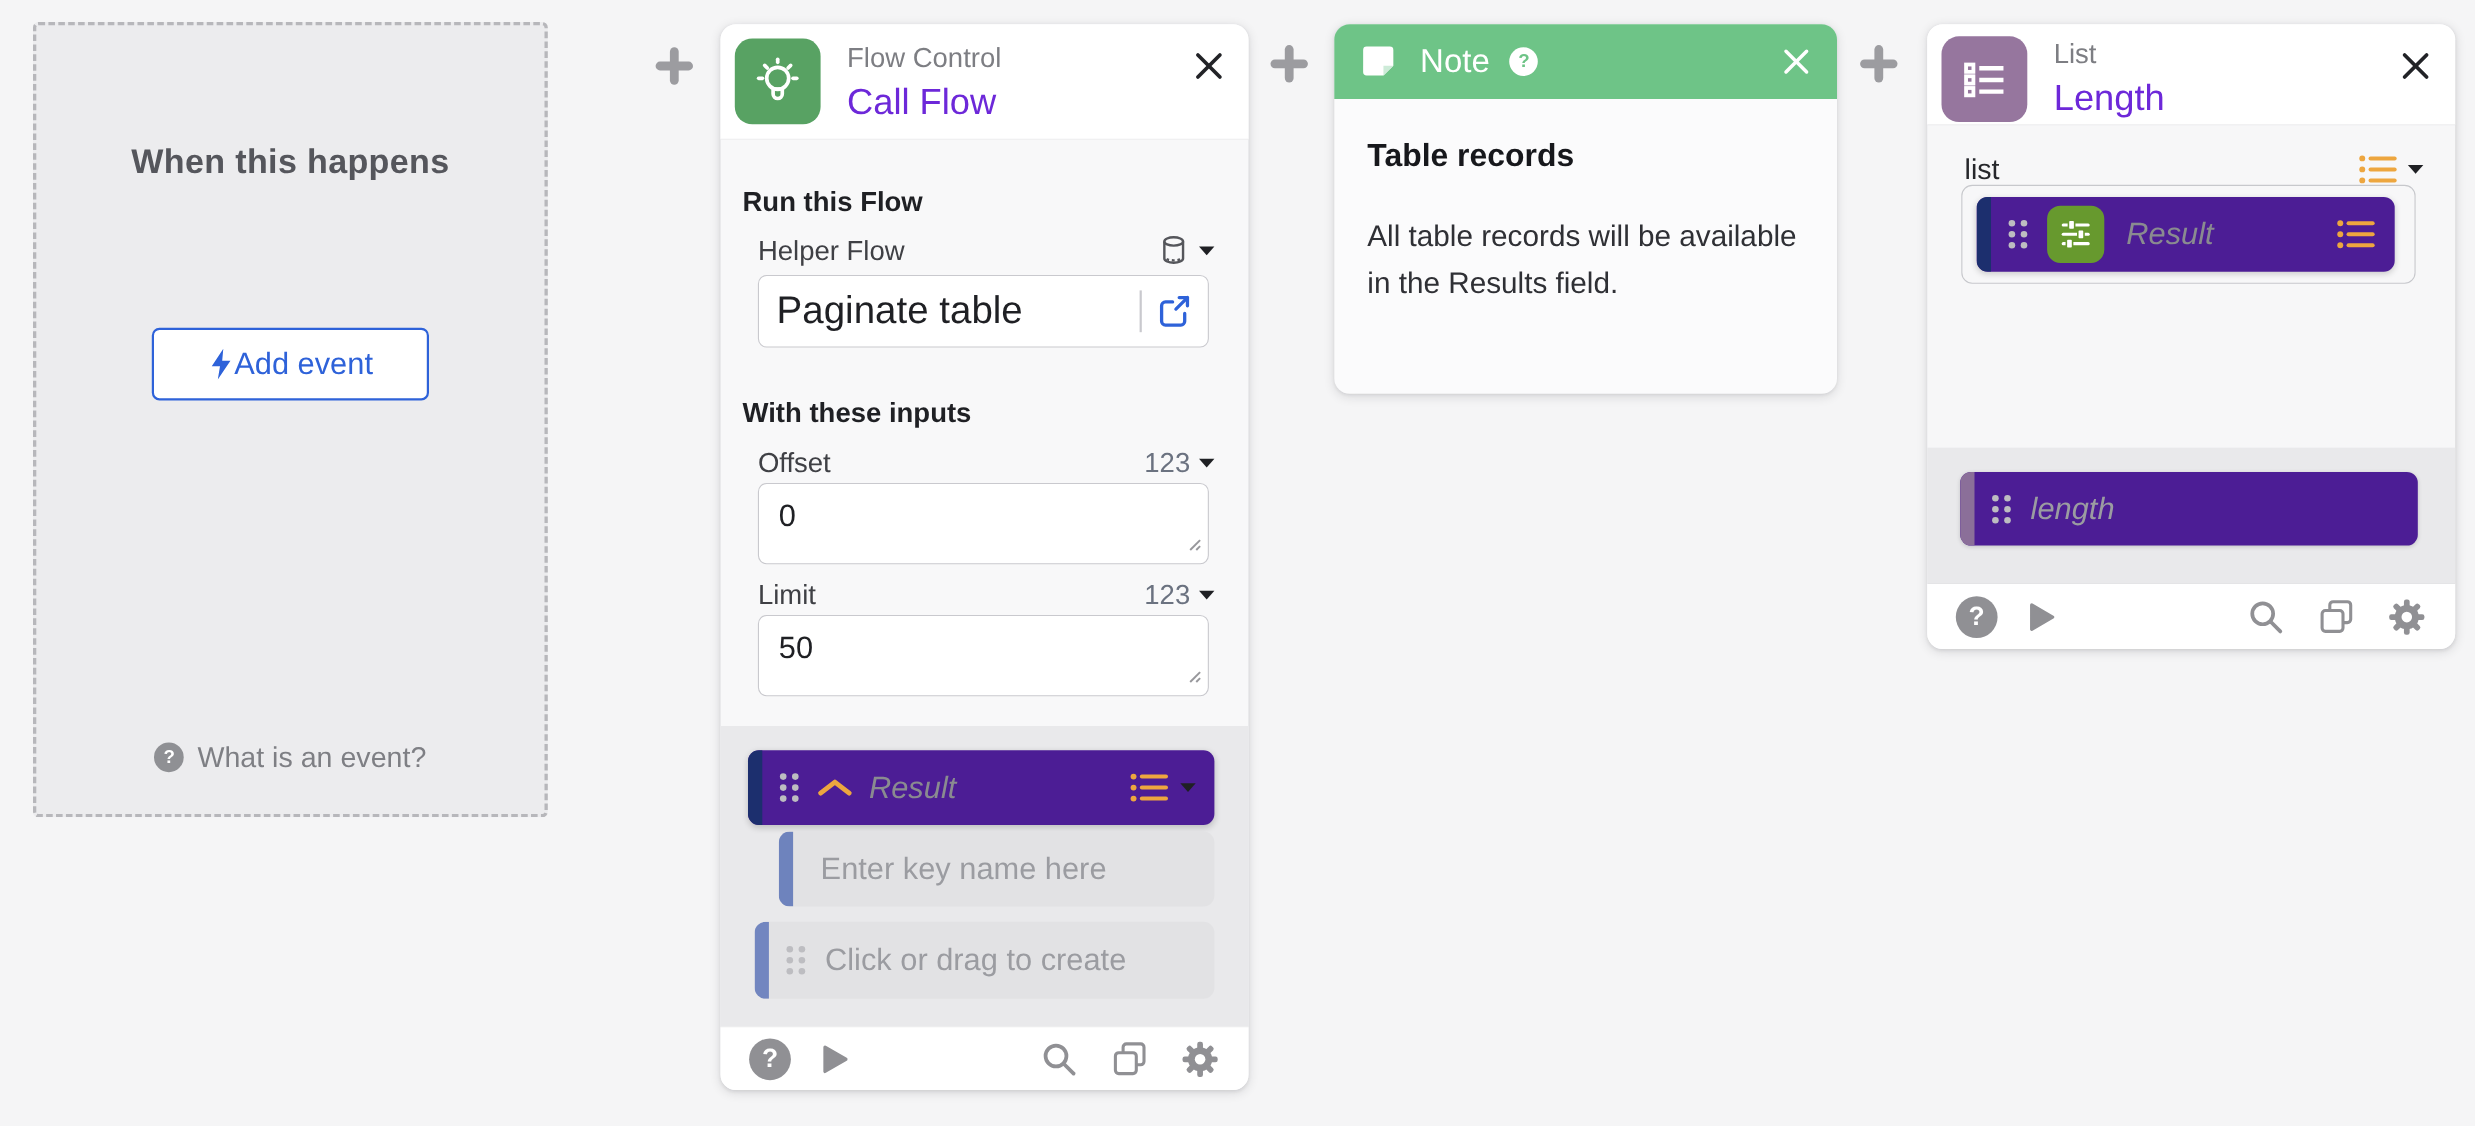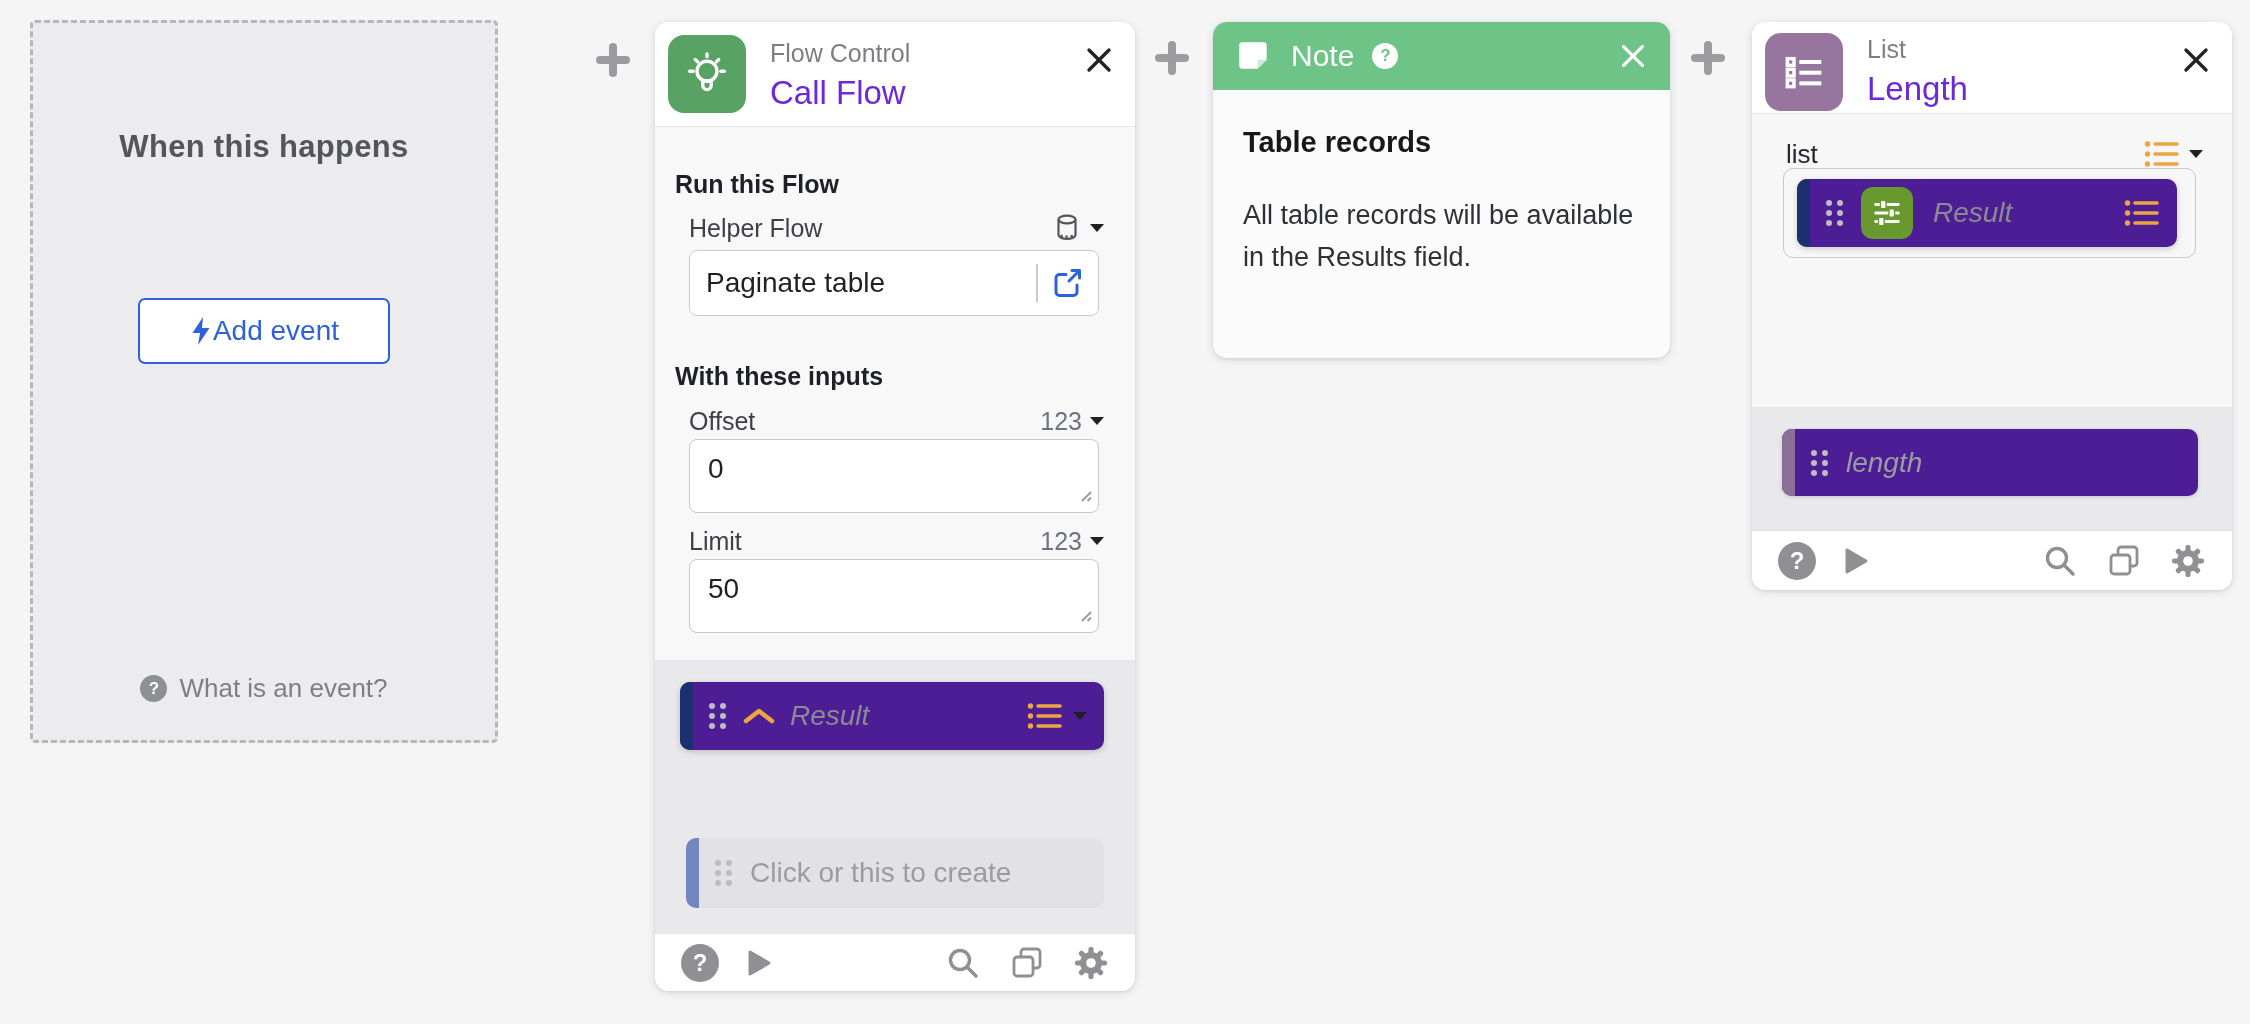--- a/index.html
+++ b/index.html
@@ -69,21 +69,21 @@
   .q-white { width:26px; height:26px; background:#fff; color:#6ec487; font-size:17px; }
   
   #flow-card { left:655px; top:22px; width:480px; height:969px; background:#f8f8f9; }
   #flow-card .hdr { height:105px; }
   #flow-card .app-icon { top:13px; background:#58a263; }
   #flow-card .hdr-text { top:16px; }
   .helper-input { position:absolute; left:34px; top:228px; width:410px; height:66px;
     background:#fff; border:1.5px solid #c9c9ce; border-radius:8px;
     display:flex; align-items:center; padding:0 14px 0 16px; }
   .helper-input input { flex:1; border:none; outline:none; background:transparent;
-    font-family:inherit; font-size:28px; color:#1f2024; min-width:0; }
+    font-family:inherit; font-size:35px; color:#1f2024; min-width:0; }
   .v-div { width:2px; height:38px; background:#c9c9ce; margin:0 12px 0 6px; flex:none; }
   
   #note-card { left:1213px; top:22px; width:457px; height:336px; background:#fbfbfc; }
   .note-hdr { position:absolute; left:0; top:0; right:0; height:68px; background:#6ec487;
     border-radius:14px 14px 0 0; display:flex; align-items:center; padding:0 22px; gap:18px; }
   .note-title { font-size:30px; color:#fff; }
   .note-heading { position:absolute; left:30px; top:104px; font-size:29px; font-weight:700; color:#17181c; }
   .note-body { position:absolute; left:30px; top:172px; width:400px;
     font-size:27px; color:#2f3035; line-height:42px; }
   
@@ -276,36 +276,40 @@
               <circle cx="4.5" cy="15" r="2.7"></circle>
               <circle cx="4.5" cy="25" r="2.7"></circle>
             </g>
           </svg>
         <svg width="16" height="10" viewBox="0 0 16 10">
             <polygon points="1,1 15,1 8,9" fill="#1f2024"></polygon>
           </svg>
       </span>
     </div>
 
+    <div class="chip chip-gray" style="left:53px; top:96px; width:396px; height:68px;">
+      <span class="chip-bar" style="background:#6e83bd;"></span>
+      <span class="chip-ph" style="margin-left:25px;">Enter key name here</span>
+    </div>
 
     <div class="chip chip-gray" style="left:31px; top:178px; width:418px; height:70px;">
       <span class="chip-bar" style="background:#7286c0;"></span>
       <span style="margin:0 14px 0 13px; display:flex;">
         <svg width="24" height="36" viewBox="0 0 24 36">
             <g fill="#bdbdc1">
               <circle cx="6" cy="8" r="3"></circle>
               <circle cx="17" cy="8" r="3"></circle>
               <circle cx="6" cy="18" r="3"></circle>
               <circle cx="17" cy="18" r="3"></circle>
               <circle cx="6" cy="28" r="3"></circle>
               <circle cx="17" cy="28" r="3"></circle>
             </g>
           </svg>
       </span>
-      <span class="chip-ph">Click or this to create</span>
+      <span class="chip-ph">Click or drag to create</span>
     </div>
   </div>
 
   <div class="footer" style="height:58px;">
     <div class="foot-left">
       <span class="q-circle q-gray icon-btn">?</span>
       <span class="icon-btn">
         <svg width="30" height="30" viewBox="0 0 30 30">
             <polygon points="7,4 26,15 7,26" fill="#909094" stroke="#909094" stroke-width="3" stroke-linejoin="round"></polygon>
           </svg>

